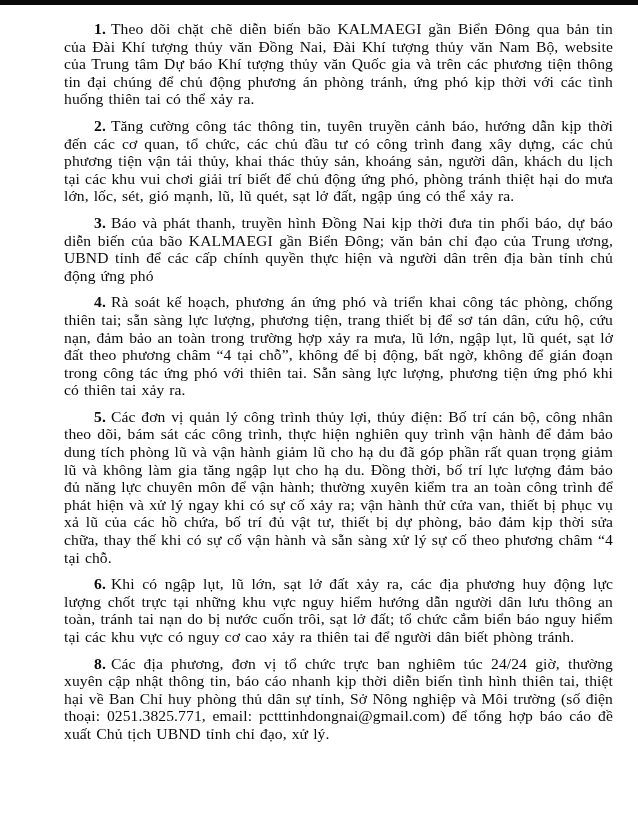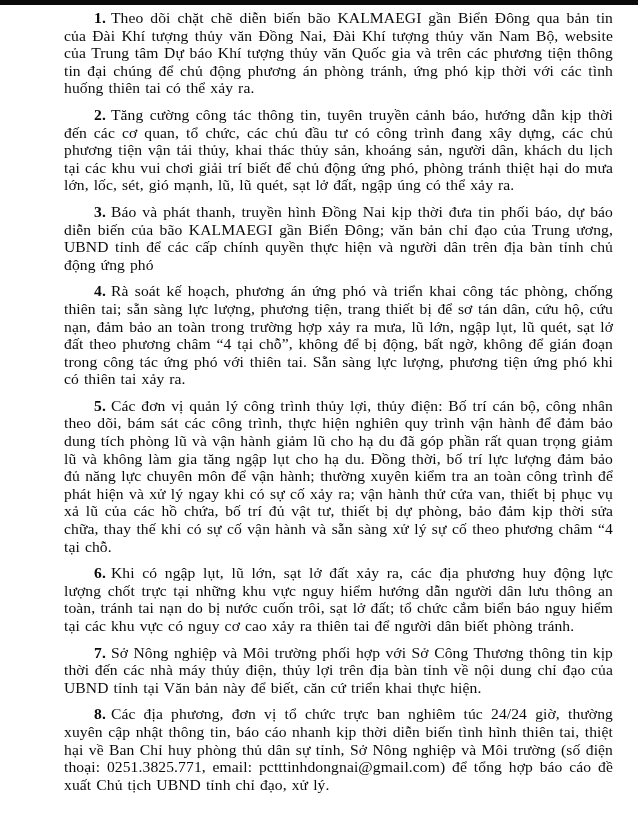--- a/index.html
+++ b/index.html
@@ -13,21 +13,21 @@
     overflow: hidden;
     font-family: "Liberation Serif", "DejaVu Serif", serif;
     color: #0b0b0b;
   }
   .top-bar {
     width: 638px;
     height: 5px;
     background: #0a0a0a;
   }
   .page {
-    padding: 4px 25px 0 64px; 
+    padding: 15px 25px 0 64px; 
     box-sizing: border-box;
     width: 638px;
   }
   p.para {
     margin: 0 0 9px 0;
     font-size: 15.6px;
     line-height: 17.6px;
     text-align: justify;
     text-indent: 30px;
     letter-spacing: 0.1px;
@@ -50,17 +50,16 @@
   <p class="para"><span class="num">2.</span><span>Tăng cường công tác thông tin, tuyên truyền cảnh báo, hướng dẫn kịp thời đến các cơ quan, tổ chức, các chủ đầu tư có công trình đang xây dựng, các chủ phương tiện vận tải thủy, khai thác thủy sản, khoáng sản, người dân, khách du lịch tại các khu vui chơi giải trí biết để chủ động ứng phó, phòng tránh thiệt hại do mưa lớn, lốc, sét, gió mạnh, lũ, lũ quét, sạt lở đất, ngập úng có thể xảy ra.</span></p>
 
   <p class="para"><span class="num">3.</span><span>Báo và phát thanh, truyền hình Đồng Nai kịp thời đưa tin phối báo, dự báo diễn biến của bão KALMAEGI gần Biển Đông; văn bản chỉ đạo của Trung ương, UBND tỉnh để các cấp chính quyền thực hiện và người dân trên địa bàn tỉnh chủ động ứng phó</span></p>
 
   <p class="para"><span class="num">4.</span><span>Rà soát kế hoạch, phương án ứng phó và triển khai công tác phòng, chống thiên tai; sẵn sàng lực lượng, phương tiện, trang thiết bị để sơ tán dân, cứu hộ, cứu nạn, đảm bảo an toàn trong trường hợp xảy ra mưa, lũ lớn, ngập lụt, lũ quét, sạt lở đất theo phương châm “4 tại chỗ”, không để bị động, bất ngờ, không để gián đoạn trong công tác ứng phó với thiên tai. Sẵn sàng lực lượng, phương tiện ứng phó khi có thiên tai xảy ra.</span></p>
 
   <p class="para"><span class="num">5.</span><span>Các đơn vị quản lý công trình thủy lợi, thủy điện: Bố trí cán bộ, công nhân theo dõi, bám sát các công trình, thực hiện nghiên quy trình vận hành để đảm bảo dung tích phòng lũ và vận hành giảm lũ cho hạ du đã góp phần rất quan trọng giảm lũ và không làm gia tăng ngập lụt cho hạ du.  Đồng thời, bố trí lực lượng đảm bảo đủ năng lực chuyên môn để vận hành; thường xuyên kiểm tra an toàn công trình để phát hiện và xử lý ngay khi có sự cố xảy ra; vận hành thử cửa van, thiết bị phục vụ xả lũ của các hồ chứa, bố trí đủ vật tư, thiết bị dự phòng, bảo đảm kịp thời sửa chữa, thay thế khi có sự cố vận hành và sẵn sàng xử lý sự cố theo phương châm “4 tại chỗ.</span></p>
 
   <p class="para"><span class="num">6.</span><span>Khi có ngập lụt, lũ lớn, sạt lở đất xảy ra, các địa phương huy động lực lượng chốt trực tại những khu vực nguy hiểm hướng dẫn người dân lưu thông an toàn, tránh tai nạn do bị nước cuốn trôi, sạt lở đất; tổ chức cắm biển báo nguy hiểm tại các khu vực có nguy cơ cao xảy ra thiên tai để người dân biết phòng tránh.</span></p>
 
-  <p class="para"><span class="num">7.</span><span>Sở Nông nghiệp và Môi trường phối hợp với Sở Công Thương thông tin kịp thời đến các nhà máy thủy điện, thủy lợi trên địa bàn tỉnh về nội dung chỉ đạo của UBND tỉnh tại Văn bản này để biết, căn cứ triển khai thực hiện.</span></p>
 
   <p class="para"><span class="num">8.</span><span>Các địa phương, đơn vị tổ chức trực ban nghiêm túc 24/24 giờ, thường xuyên cập nhật thông tin, báo cáo nhanh kịp thời diễn biến tình hình thiên tai, thiệt hại về Ban Chỉ huy phòng thủ dân sự tỉnh, Sở Nông nghiệp và Môi trường (số điện thoại: 0251.3825.771, email: pctttinhdongnai@gmail.com) để tổng hợp báo cáo đề xuất Chủ tịch UBND tỉnh chỉ đạo, xử lý.</span></p>
 
 </div>
 
 </body></html>

